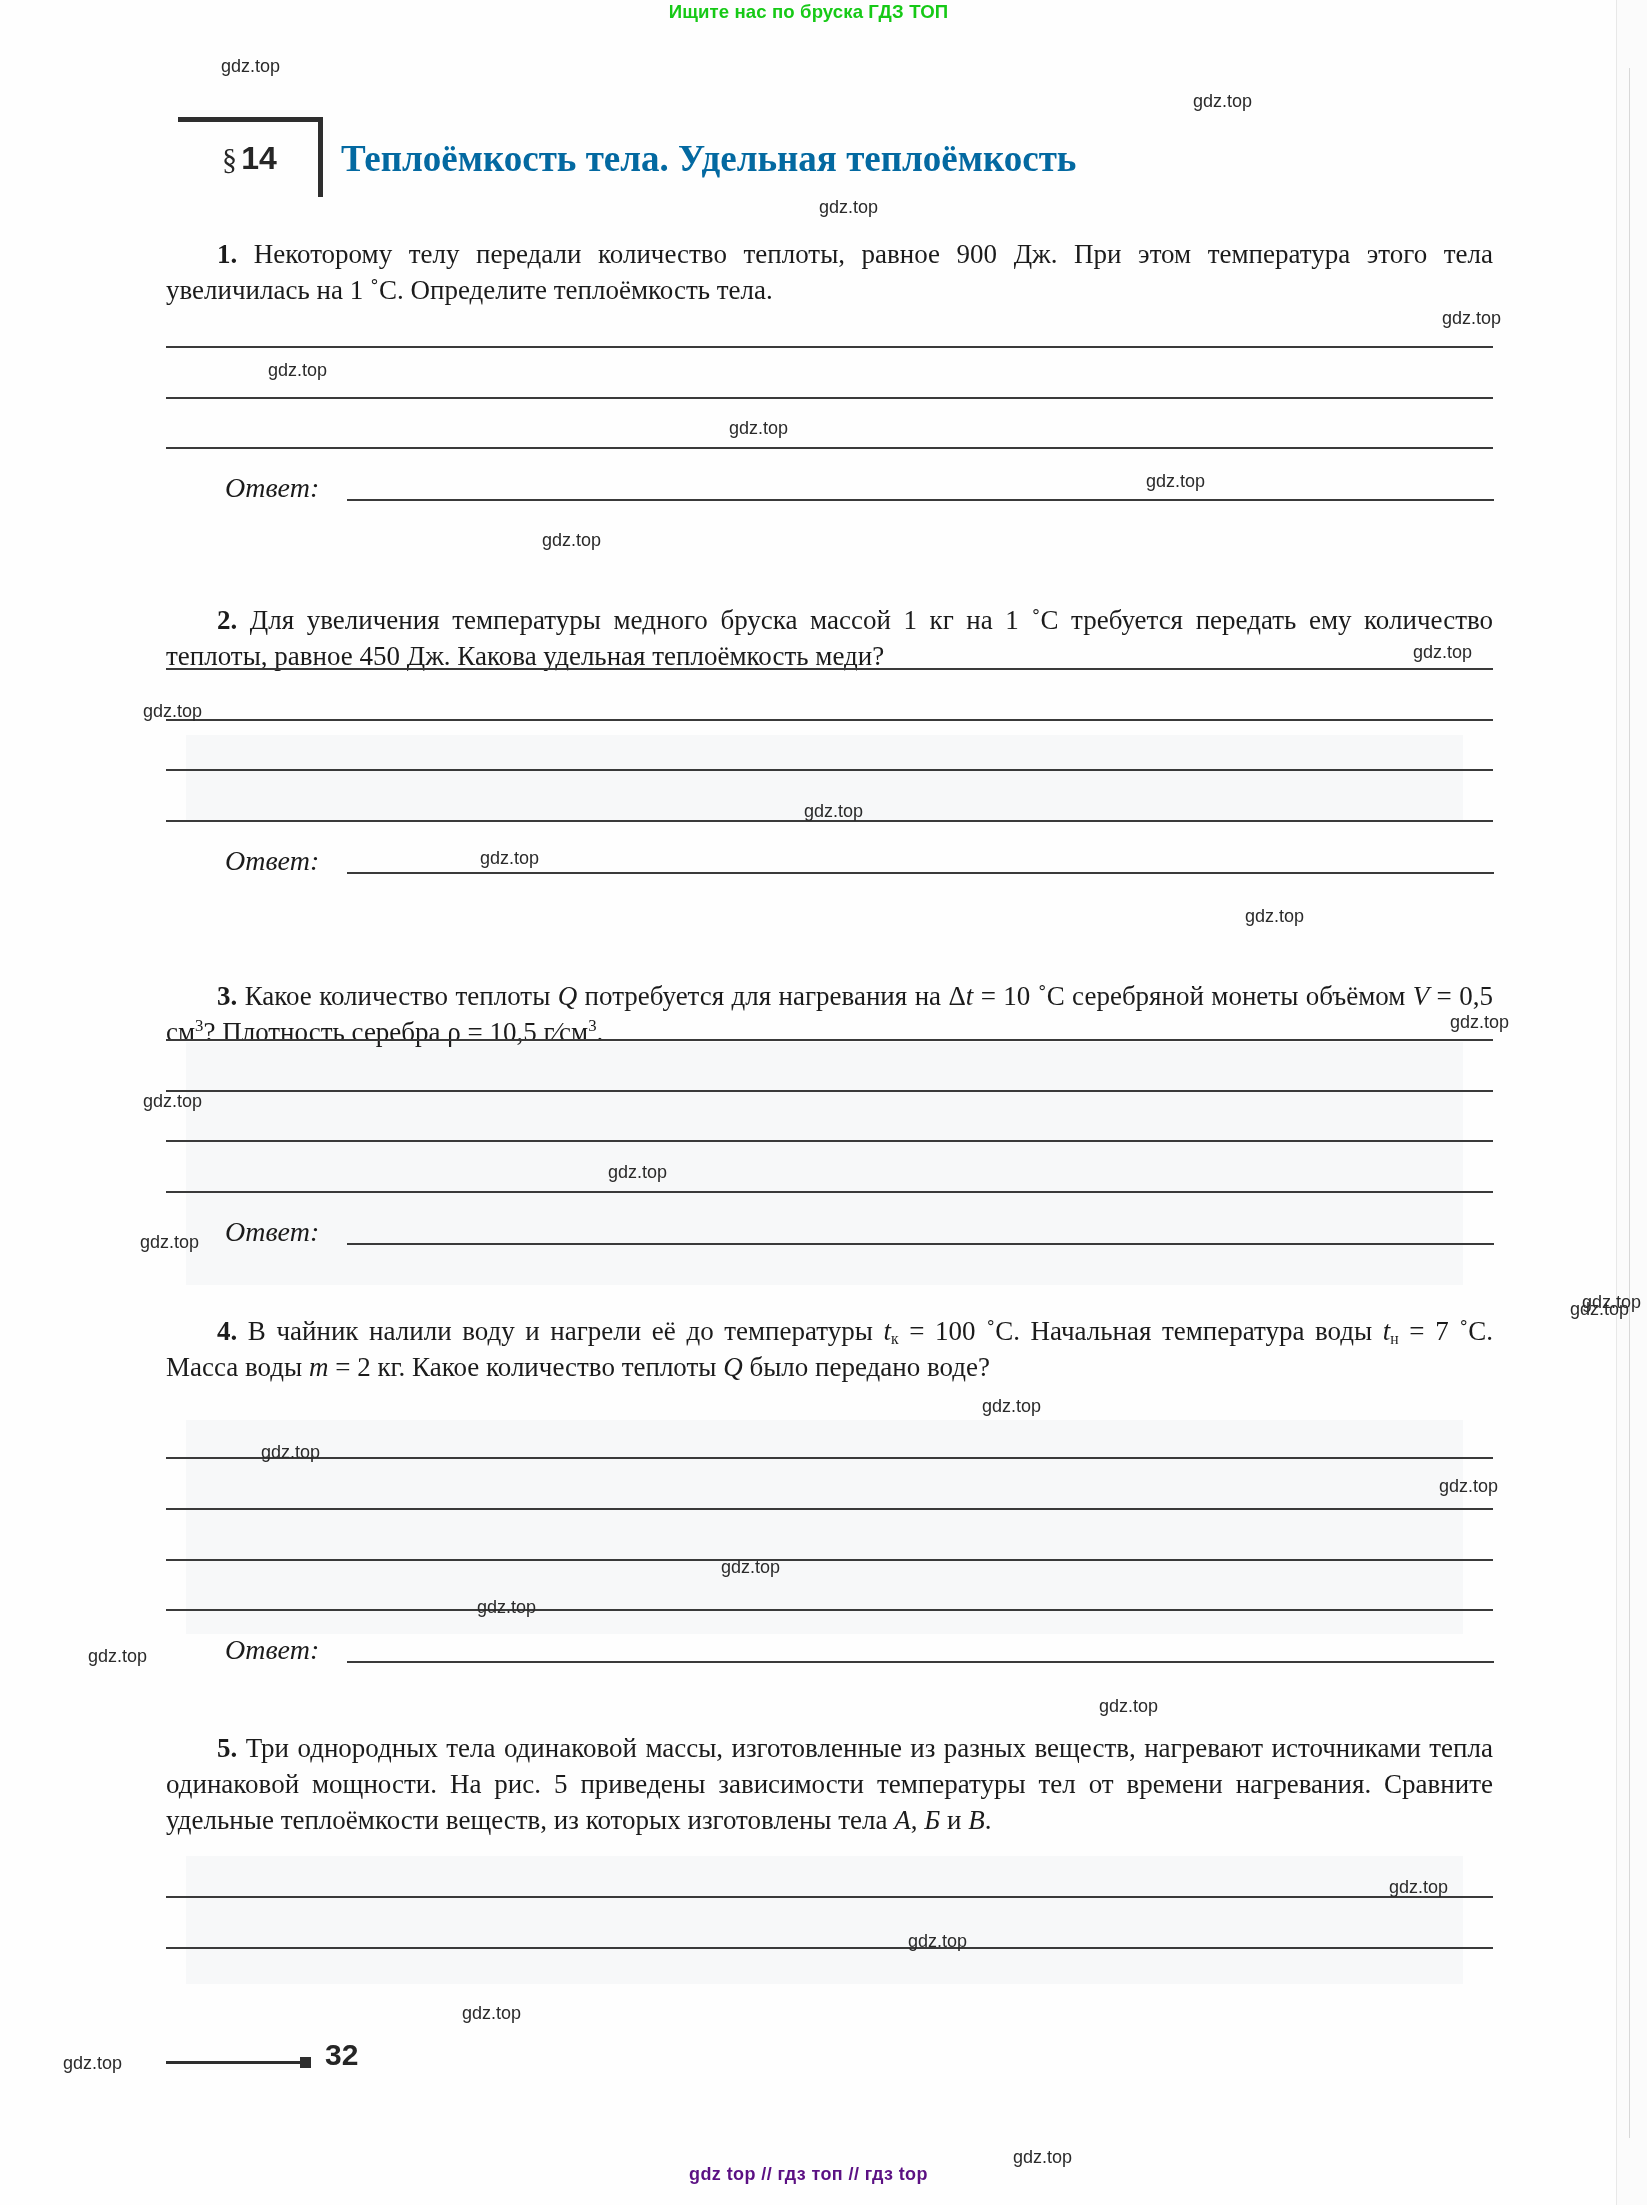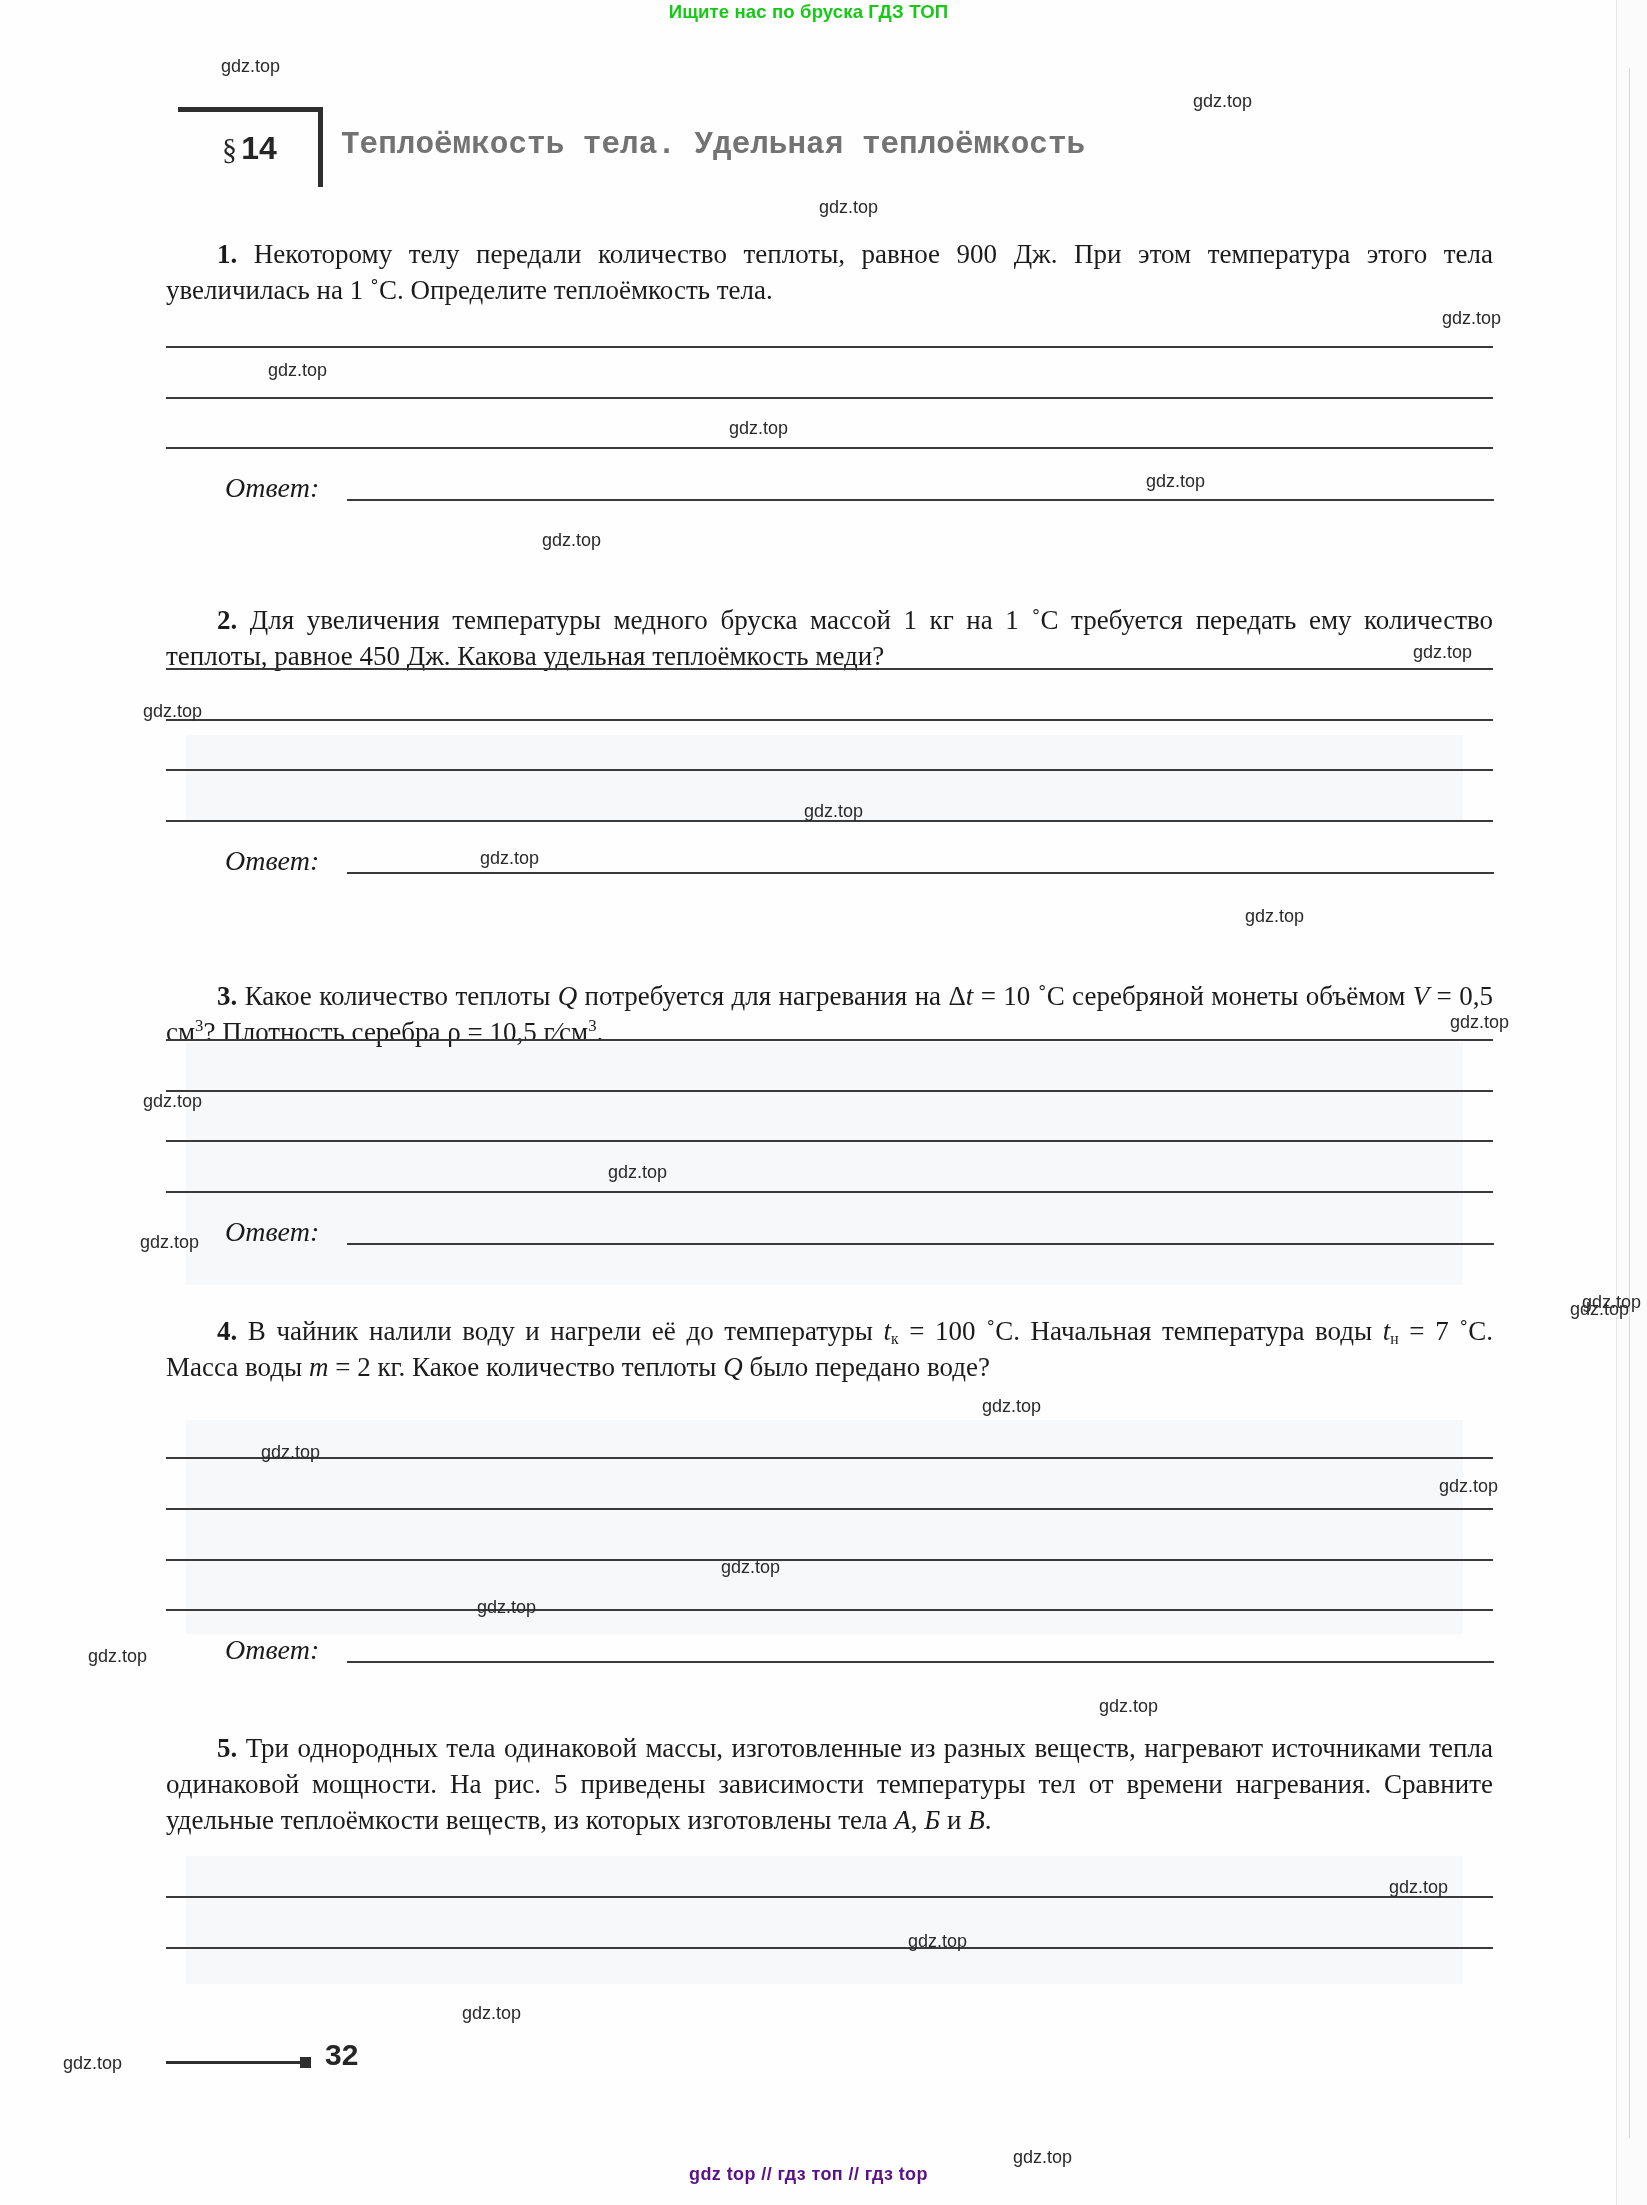--- a/index.html
+++ b/index.html
@@ -61,21 +61,21 @@
     font-family: "Liberation Sans", sans-serif;
     font-size: 18px;
     font-weight: 600;
     color: #5b1083;
     letter-spacing: 0.4px;
   }
 
   
   .section-head {
     position: absolute;
-    left: 178px; top: 107px;
+    left: 178px; top: 117px;
     width: 1277px; height: 80px;
   }
   .sec-bracket {
     position: absolute;
     left: 0; top: 0;
     width: 145px; height: 80px;
     border-top: 5px solid #2e2e2e;
     border-right: 5px solid #2e2e2e;
   }
   .sec-num {
@@ -89,24 +89,24 @@
   }
   .sec-num .para {
     font-family: "Liberation Serif", serif;
     font-weight: 400;
     font-size: 30px;
     margin-right: 4.3px;
   }
   .sec-title {
     position: absolute;
     left: 163px; top: 20px;
-    font-family: Liberation Mono, monospace;
+    font-family: Liberation Serif, serif;
     font-weight: 700;
-    font-size: 31px;
-    color: #737373;
+    font-size: 37px;
+    color: #0369a1;
     white-space: nowrap;
   }
 
   
   .task { position: absolute; left: 0; width: 1617px; }
   .task-text {
     position: absolute;
     left: 166px;
     width: 1327px;
     font-size: 27px;

